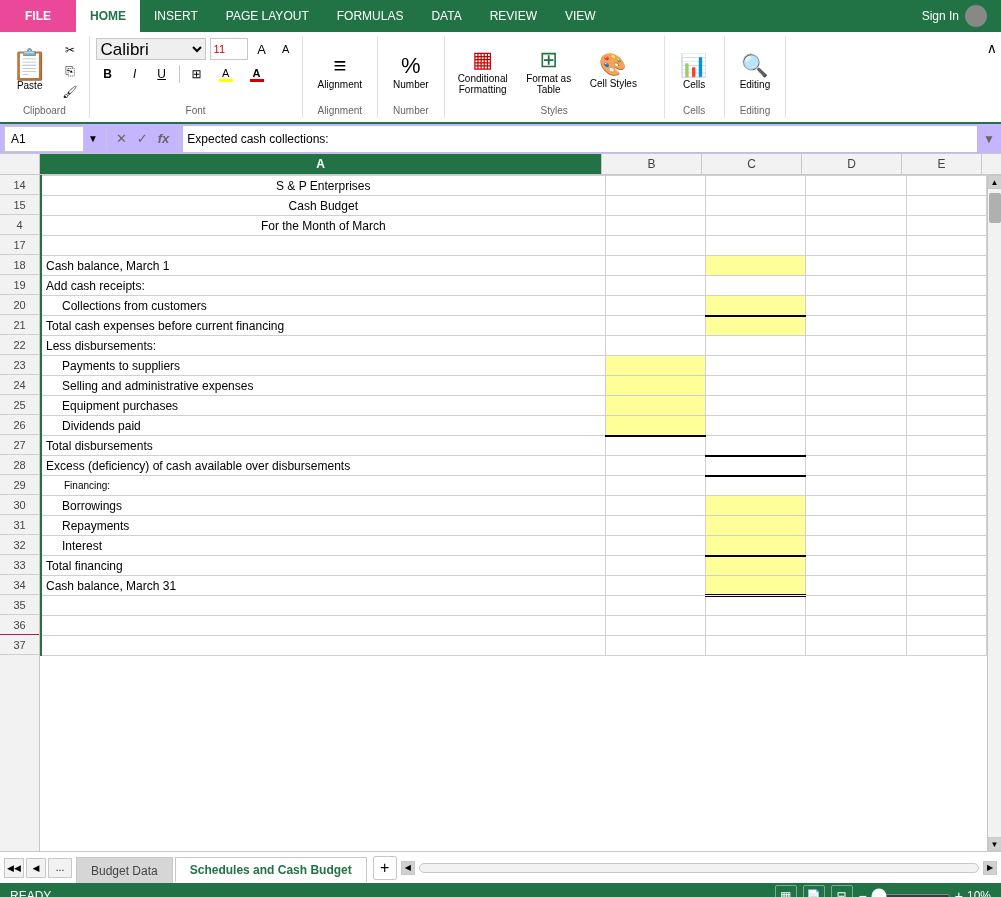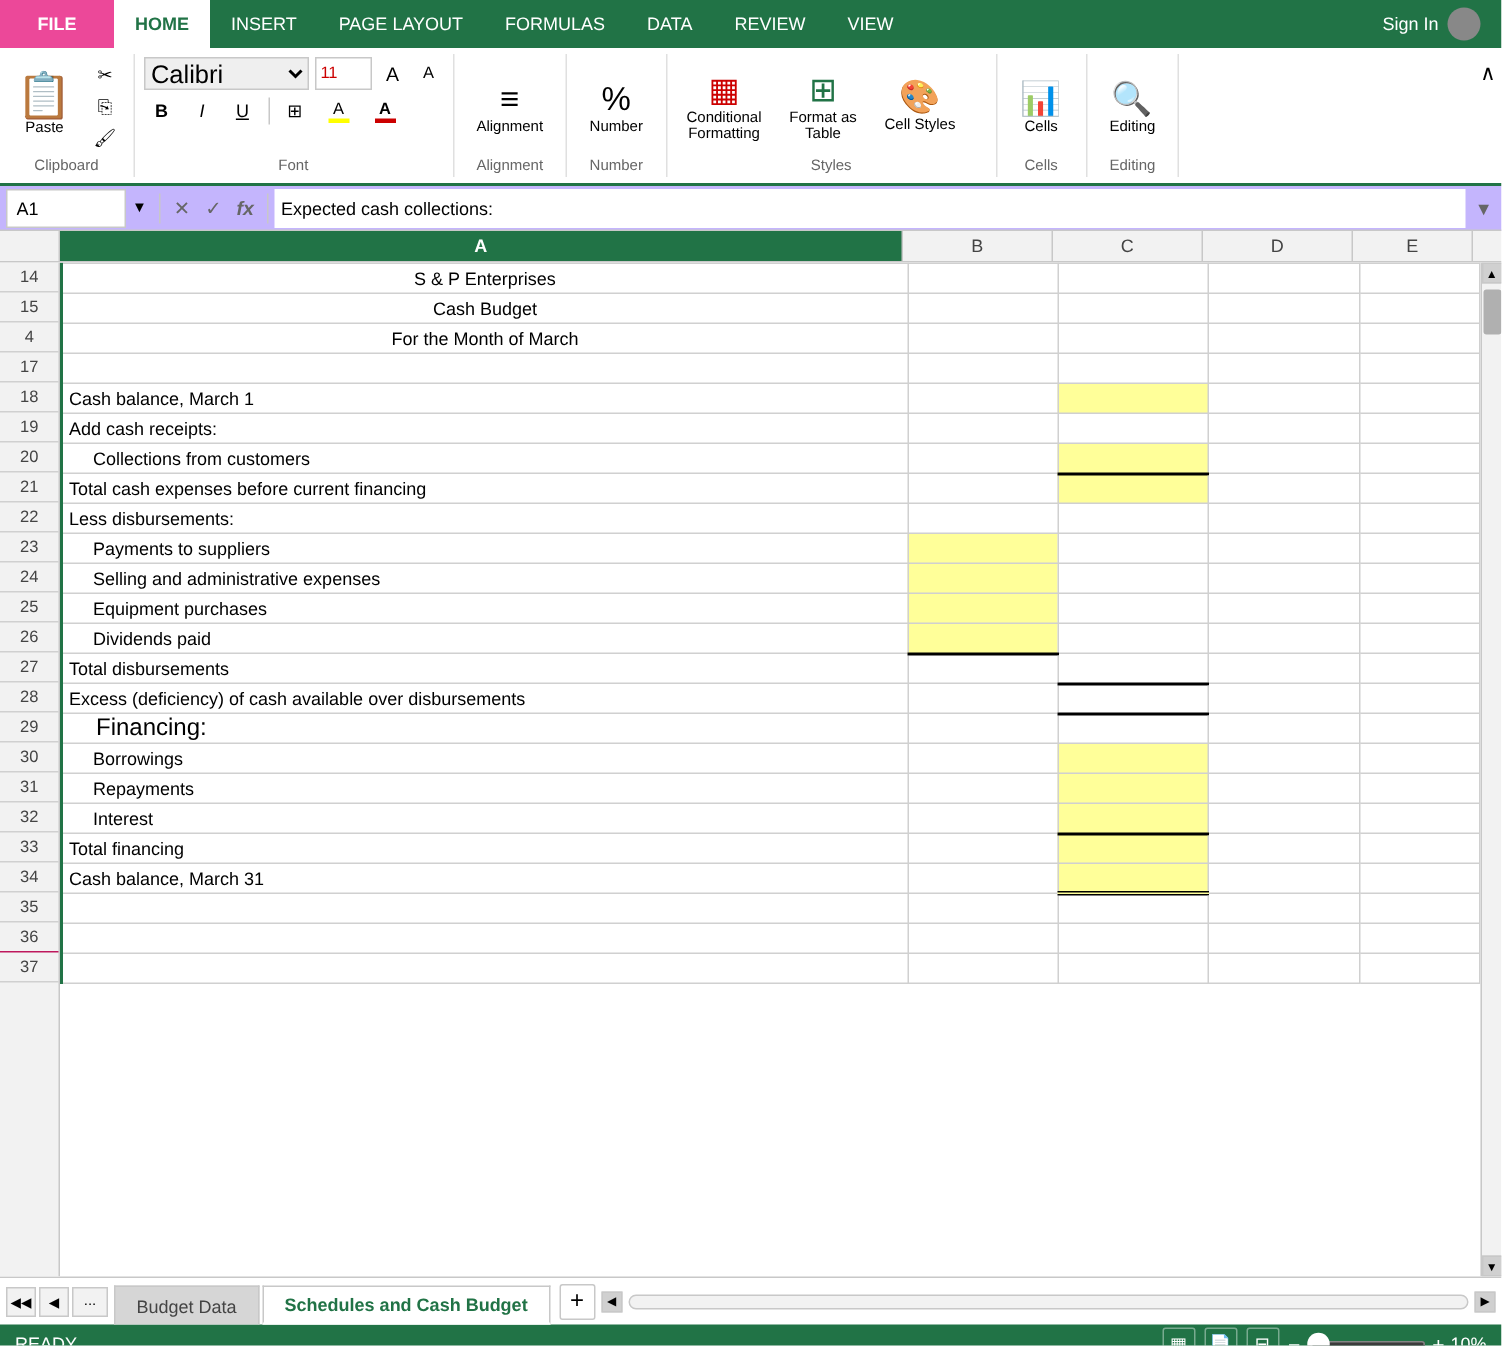--- a/index.html
+++ b/index.html
@@ -315,21 +315,21 @@
 
           <tr>
             <td style="border:1px solid #d0d0d0;height:20px;padding:0 4px;font-size:12px;border-left:2px solid #217346;">Excess (deficiency) of cash available over disbursements</td>
             <td style="border:1px solid #d0d0d0;height:20px;padding:0 4px;font-size:12px;"></td>
             <td style="border:1px solid #d0d0d0;height:20px;padding:0 4px;font-size:12px;border-bottom:2px solid #000;"></td>
             <td style="border:1px solid #d0d0d0;height:20px;padding:0 4px;font-size:12px;"></td>
             <td style="border:1px solid #d0d0d0;height:20px;padding:0 4px;font-size:12px;"></td>
           </tr>
 
           <tr>
-            <td style="border:1px solid #d0d0d0;height:20px;padding:0 22px;font-size:16px;border-left:2px solid #217346;">Financing:</td>
+            <td style="border:1px solid #d0d0d0;height:20px;padding:0 22px;font-size:10px;border-left:2px solid #217346;">Financing:</td>
             <td style="border:1px solid #d0d0d0;height:20px;padding:0 4px;font-size:12px;"></td>
             <td style="border:1px solid #d0d0d0;height:20px;padding:0 4px;font-size:12px;"></td>
             <td style="border:1px solid #d0d0d0;height:20px;padding:0 4px;font-size:12px;"></td>
             <td style="border:1px solid #d0d0d0;height:20px;padding:0 4px;font-size:12px;"></td>
           </tr>
 
           <tr>
             <td style="border:1px solid #d0d0d0;height:20px;padding:0 4px 0 20px;font-size:12px;border-left:2px solid #217346;">Borrowings</td>
             <td style="border:1px solid #d0d0d0;height:20px;padding:0 4px;font-size:12px;"></td>
             <td style="border:1px solid #d0d0d0;height:20px;padding:0 4px;font-size:12px;background:#ffff99;"></td>

